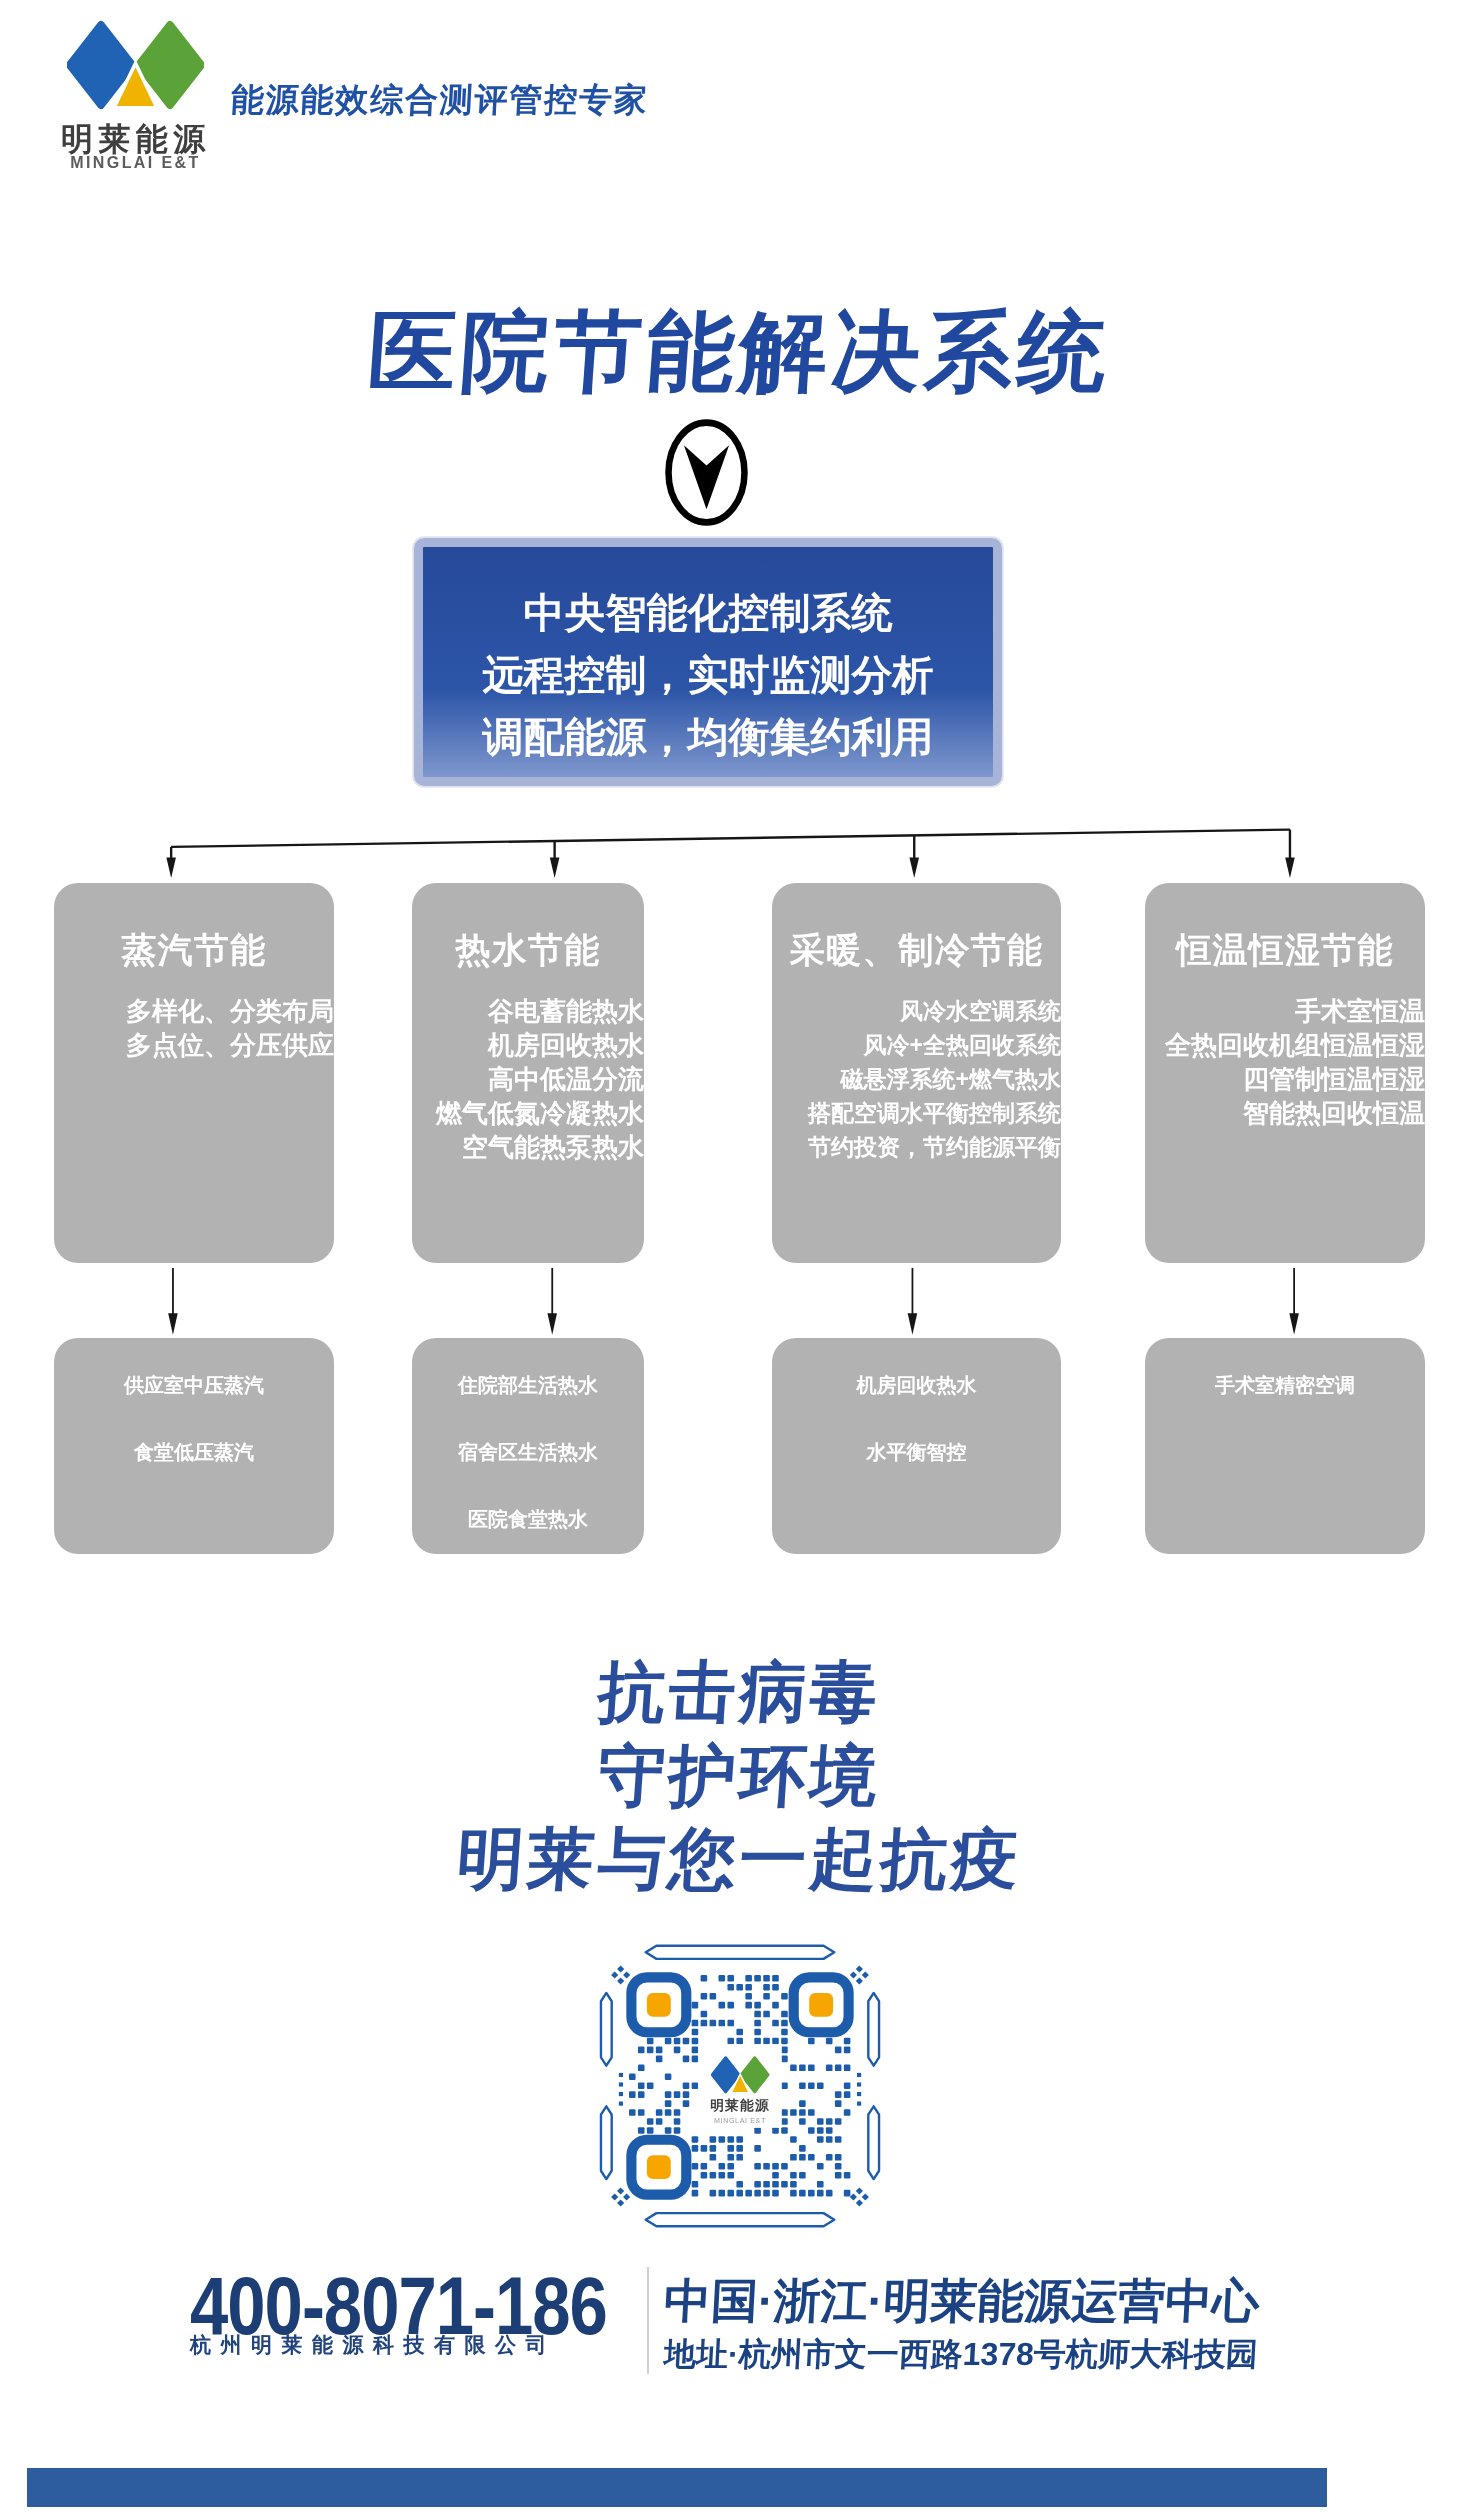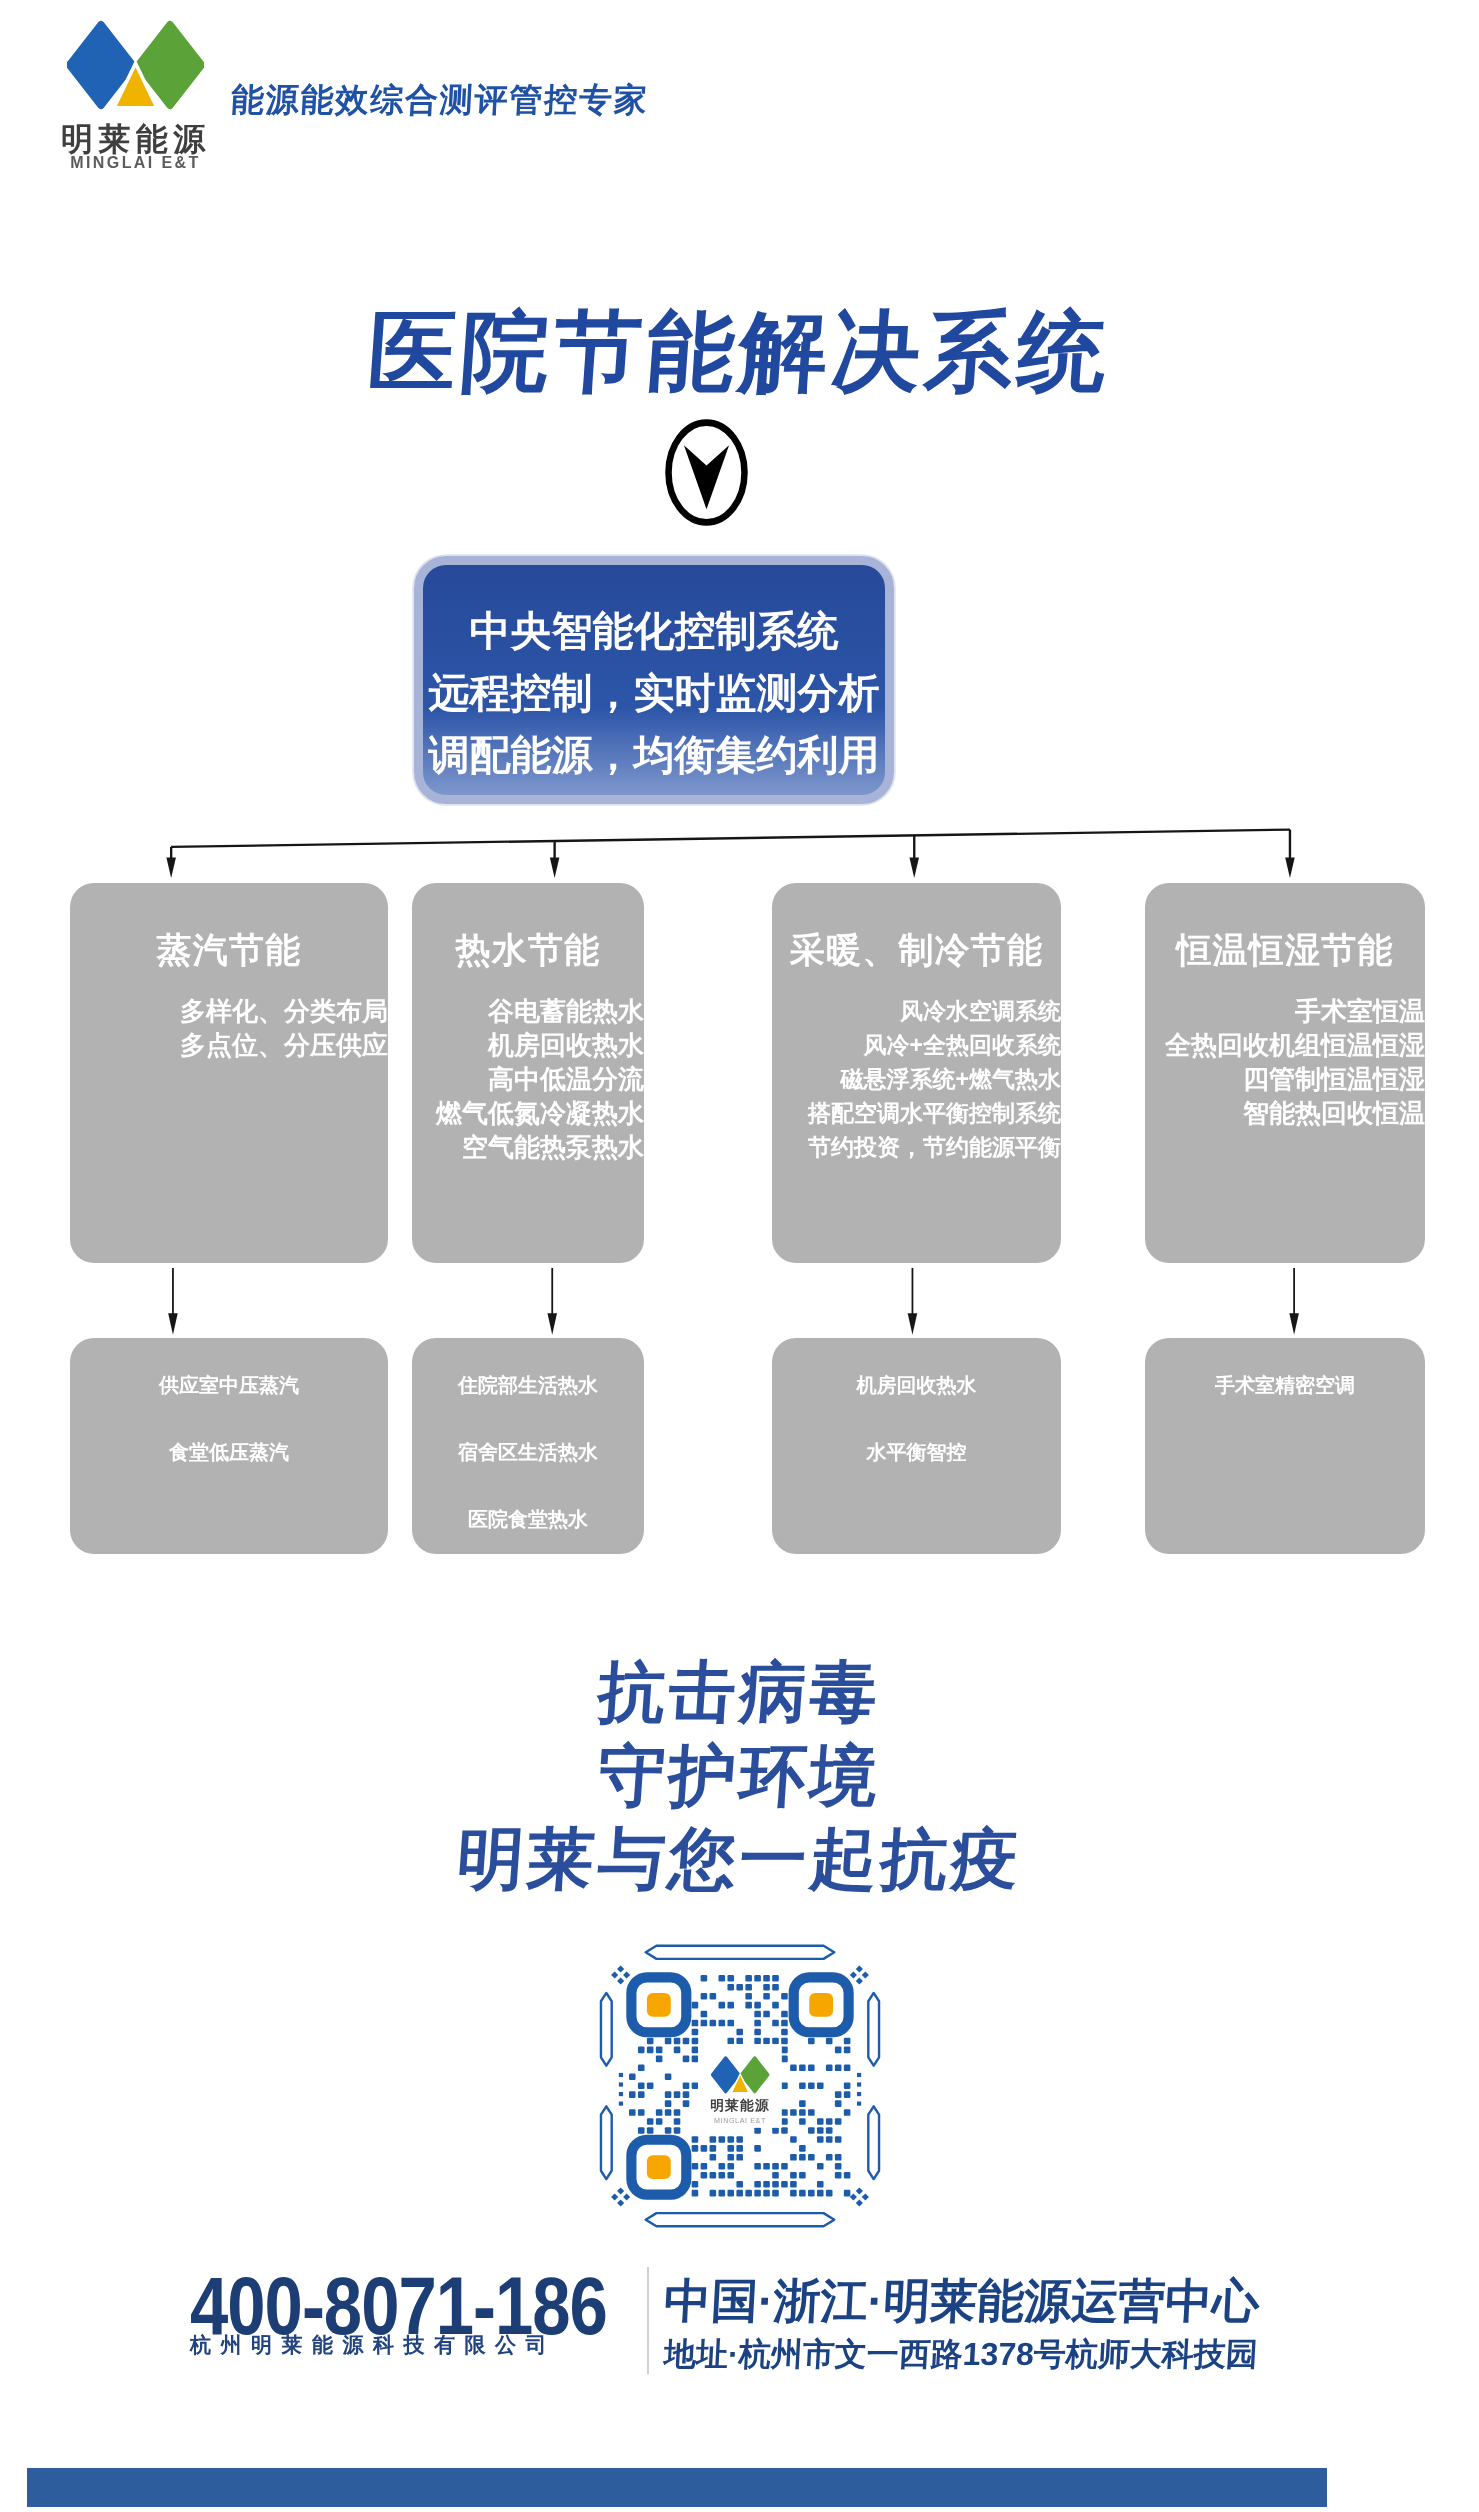--- a/index.html
+++ b/index.html
@@ -28,32 +28,32 @@
   .logo-mark{display:block;margin:0 auto;}
   .logo-cn{position:absolute;left:0;top:100px;width:149px;text-align:center;font-size:32px;font-weight:800;letter-spacing:5.4px;color:#3f3f3f;white-space:nowrap;}
   .logo-en{position:absolute;left:0;top:136px;width:149px;text-align:center;font-size:16px;font-weight:700;letter-spacing:2.4px;color:#5c5c5c;white-space:nowrap;}
   .tagline{position:absolute;left:231px;top:78px;font-size:33px;font-weight:900;letter-spacing:1.8px;color:var(--tagline-blue);transform:skewX(-3deg);white-space:nowrap;}
 
   .page-title{position:absolute;left:0;top:301px;width:1479px;text-align:center;font-size:88px;line-height:101px;font-weight:900;letter-spacing:4.8px;color:var(--accent-blue);transform:skewX(-4deg);white-space:nowrap;}
 
   .oval-arrow{position:absolute;left:659px;top:418px;}
 
   
-  .central-panel{position:absolute;left:414px;top:538px;width:480px;height:248px;border-radius:32px;border:9px solid var(--panel-border);background:linear-gradient(180deg,#27499a 0%,#2c55a8 62%,#7e97cd 100%);box-shadow:0 0 0 1.8px #dfe3ee;margin-top:18px;}
+  .central-panel{position:absolute;left:414px;top:538px;width:588px;height:248px;border-radius:10px;border:9px solid var(--panel-border);background:linear-gradient(180deg,#27499a 0%,#2c55a8 62%,#7e97cd 100%);box-shadow:0 0 0 1.8px #dfe3ee;}
   .central-panel .panel-text{position:absolute;left:0;top:35px;width:100%;text-align:center;}
   .central-panel .panel-line{font-size:41px;line-height:62px;font-weight:900;color:#ffffff;white-space:nowrap;}
 
   
   .connector-svg{position:absolute;left:0;top:0;width:1479px;height:2512px;pointer-events:none;}
 
   
   .cat,.res{position:absolute;background:var(--box-gray);border-radius:24px;color:#ffffff;}
   .cat{top:883px;height:380px;}
   .res{top:1338px;height:216px;}
-  .c1{left:54px;width:318px;margin-left:16px;}
+  .c1{left:54px;width:280px;}
   .c2{left:412px;width:232px;}
   .c3{left:772px;width:289px;}
   .c4{left:1145px;width:280px;}
   .cat-title{position:absolute;left:0;top:44px;width:100%;text-align:center;font-size:35px;font-weight:900;letter-spacing:1.2px;white-space:nowrap;}
   .cat-items{position:absolute;left:0;top:111px;width:100%;text-align:right;}
   .cat-items .line{height:34px;line-height:34px;font-size:26px;font-weight:800;white-space:nowrap;}
   .c3 .cat-items .line{font-size:23px;}
   .res-items{position:absolute;left:0;top:14.3px;width:100%;text-align:center;}
   .res-items .line{height:67px;line-height:67px;font-size:20px;font-weight:800;white-space:nowrap;}
 

